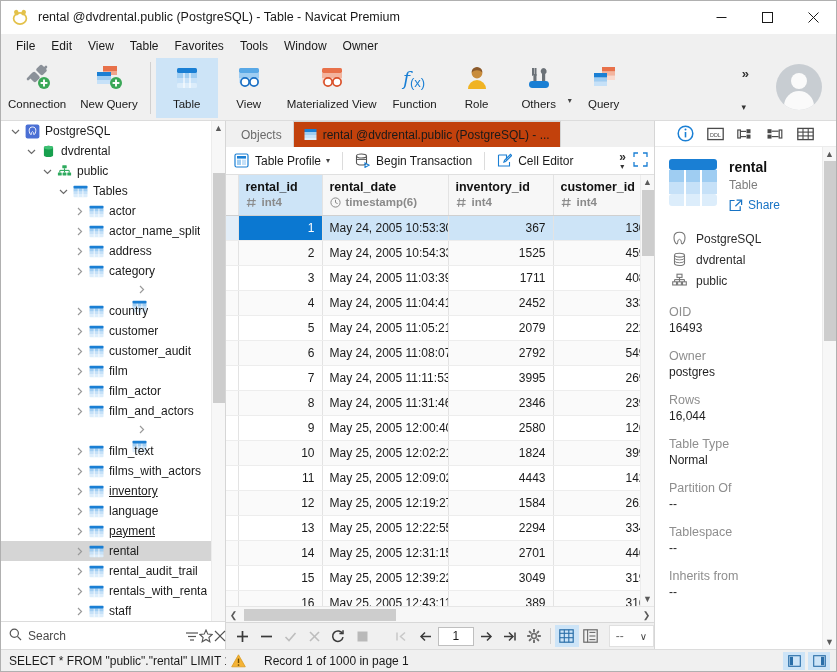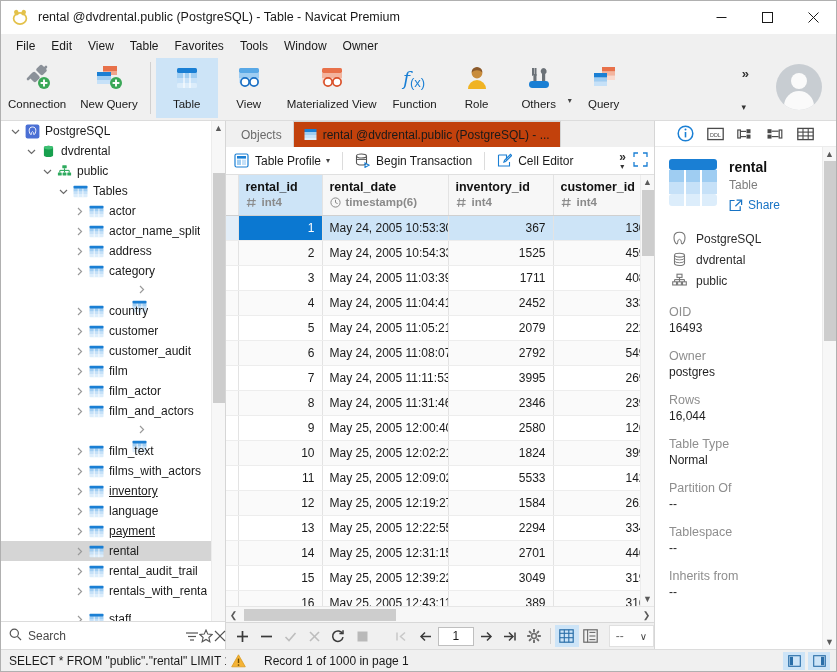--- a/index.html
+++ b/index.html
@@ -1086,21 +1086,21 @@
                   <rect x="0.5" y="0.8" width="14" height="3" rx="0.8" fill="#1a7fd4"></rect>
                   <rect x="0.5" y="3.8" width="14" height="2.9" fill="#9fcdf2"></rect>
                   <rect x="0.5" y="6.7" width="14" height="2.9" fill="#c6e1f8"></rect>
                   <rect x="0.5" y="9.6" width="14" height="2.6" rx="0.8" fill="#dcedfb"></rect>
                   <line x1="5.2" y1="3.8" x2="5.2" y2="12.2" stroke="#fff" stroke-width="0.8"></line>
                   <line x1="9.9" y1="3.8" x2="9.9" y2="12.2" stroke="#fff" stroke-width="0.8"></line>
                 </svg>
               </span>
               <span class="nlabel">rentals_with_renta</span>
             </div>
-            <div class="node" style="padding-left: 70px; margin-top: 8px;">
+            <div class="node" style="padding-left: 70px;">
               <span class="twisty">
                 <svg width="9" height="9" viewBox="0 0 9 9">
                   <polyline points="3,1 6.5,4.5 3,8" fill="none" stroke="#9a9a9a" stroke-width="1.2"></polyline>
                 </svg>
               </span>
               <span class="nicon">
                 <svg width="15" height="13" viewBox="0 0 15 13">
                   <rect x="0.5" y="0.8" width="14" height="3" rx="0.8" fill="#1a7fd4"></rect>
                   <rect x="0.5" y="3.8" width="14" height="2.9" fill="#9fcdf2"></rect>
                   <rect x="0.5" y="6.7" width="14" height="2.9" fill="#c6e1f8"></rect>
@@ -1365,21 +1365,21 @@
                     <td class="col-marker"></td>
                     <td class="num ">10</td>
                     <td class="">May 25, 2005 12:02:21</td>
                     <td class="num ">1824</td>
                     <td class="num ">399</td>
                   </tr>
                   <tr class="">
                     <td class="col-marker"></td>
                     <td class="num ">11</td>
                     <td class="">May 25, 2005 12:09:02</td>
-                    <td class="num ">5533</td>
+                    <td class="num ">4443</td>
                     <td class="num ">142</td>
                   </tr>
                   <tr class="alt">
                     <td class="col-marker"></td>
                     <td class="num ">12</td>
                     <td class="">May 25, 2005 12:19:27</td>
                     <td class="num ">1584</td>
                     <td class="num ">261</td>
                   </tr>
                   <tr class="">

